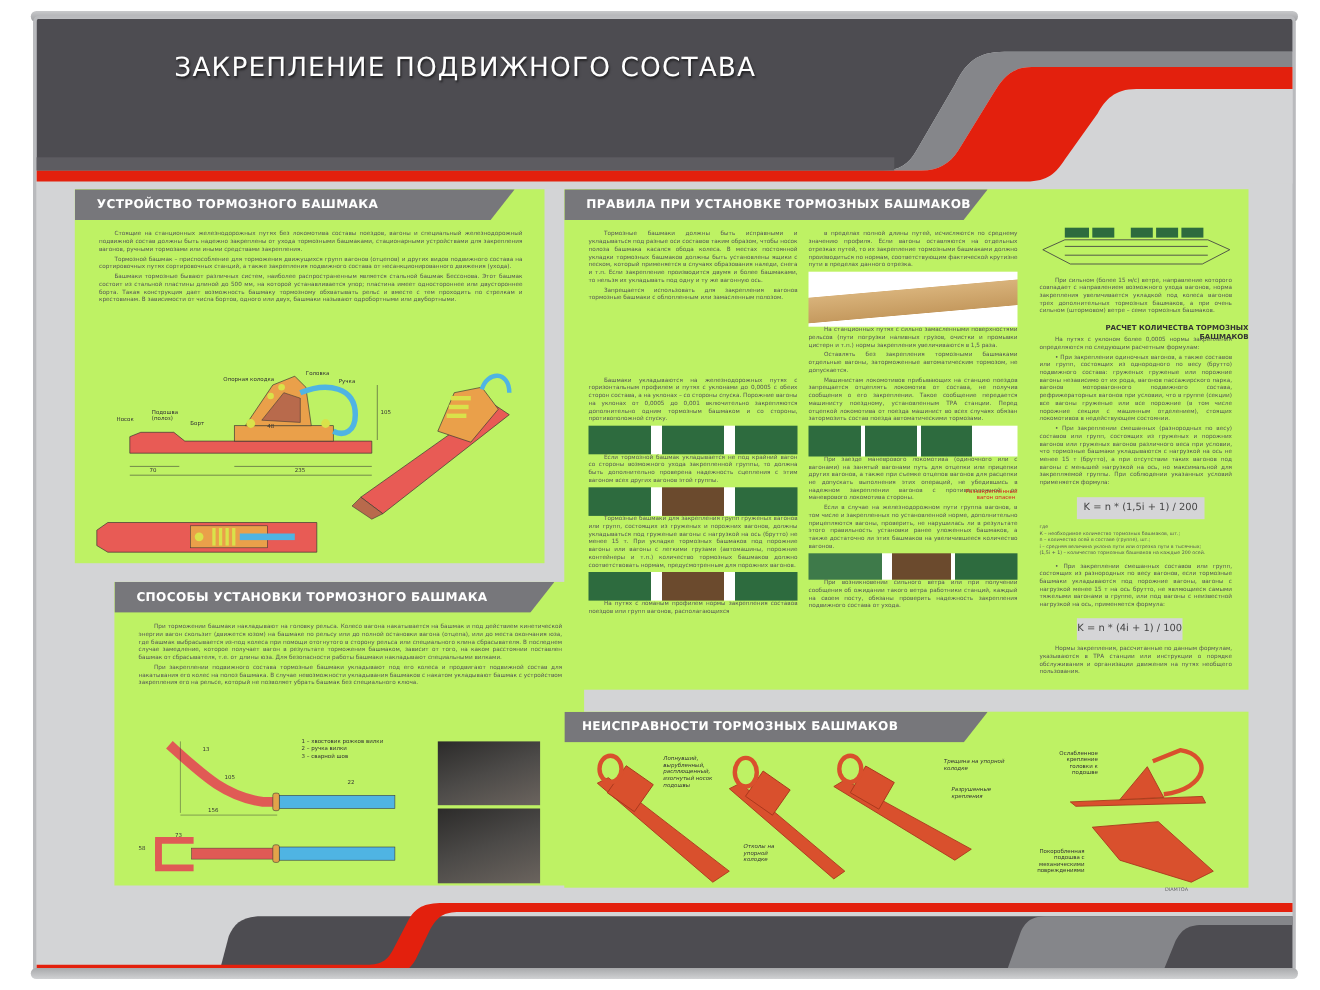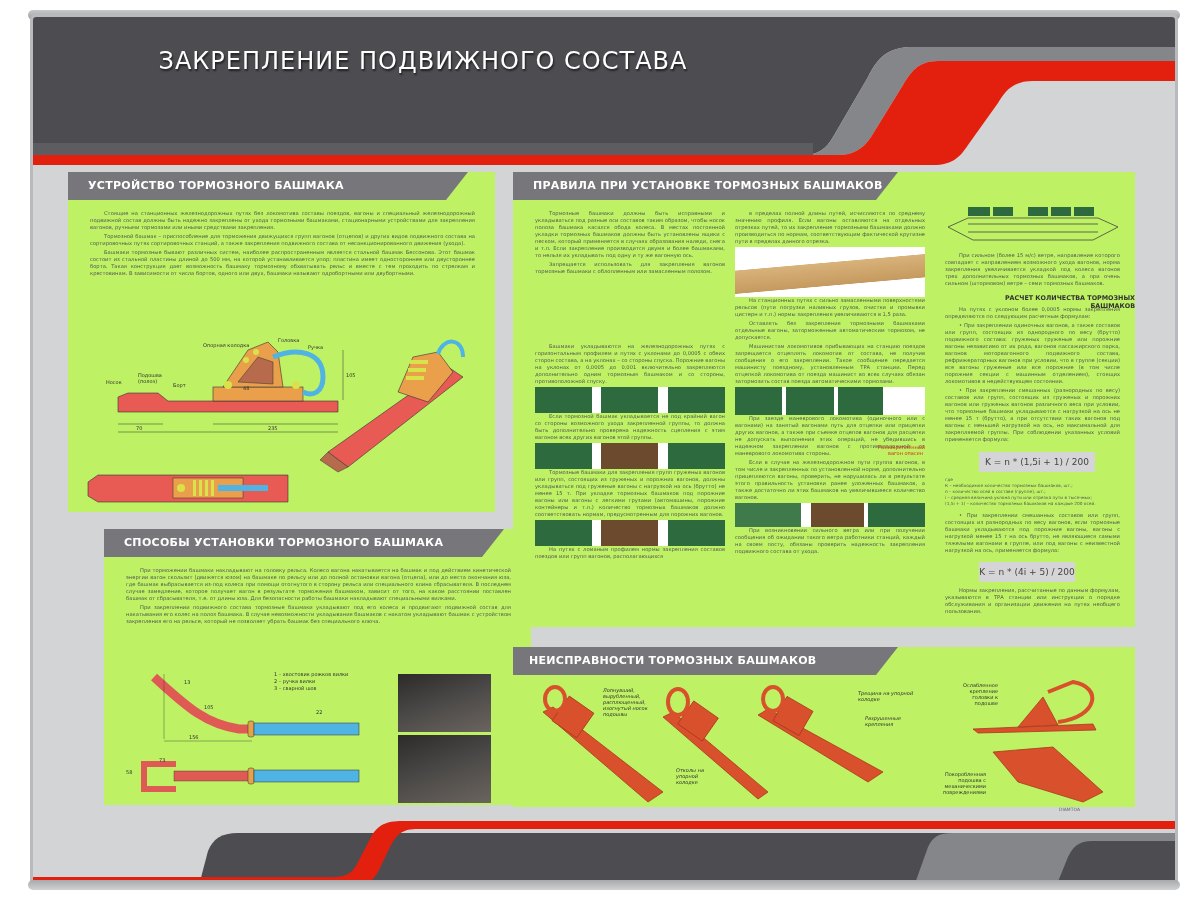--- a/index.html
+++ b/index.html
@@ -190,21 +190,21 @@
     <div class="ptext" style="left:432px; top:305px; width:175px; font-size:4.3px; line-height:6px;">
       <div>где</div>
       <div>К – необходимое количество тормозных башмаков, шт.;</div>
       <div>n – количество осей в составе (группе), шт.;</div>
       <div>i – средняя величина уклона пути или отрезка пути в тысячных;</div>
       <div>(1,5i + 1) – количество тормозных башмаков на каждые 200 осей.</div>
     </div>
     <div class="ptext" style="left:432px; top:340px; width:175px;">
       <p>• При закреплении смешанных составов или групп, состоящих из разнородных по весу вагонов, если тормозные башмаки укладываются под порожние вагоны, вагоны с нагрузкой менее 15 т на ось брутто, не являющиеся самыми тяжелыми вагонами в группе, или под вагоны с неизвестной нагрузкой на ось, применяется формула:</p>
     </div>
-    <div class="formula" style="left:466px; top:390px; width:96px;">K = n * (4i + 5) / 200</div>
+    <div class="formula" style="left:466px; top:390px; width:96px;">K = n * (4i + 1) / 100</div>
     <div class="ptext" style="left:432px; top:415px; width:175px;">
       <p>Нормы закрепления, рассчитанные по данным формулам, указываются в ТРА станции или инструкции о порядке обслуживания и организации движения на путях необщего пользования.</p>
     </div>
   </div>
 
   <div class="panel" style="left:480px; top:630px; width:622px; height:160px;">
     <div class="phead" style="width:385px;padding-left:16px;">НЕИСПРАВНОСТИ ТОРМОЗНЫХ БАШМАКОВ</div>
     <svg style="position:absolute; left:0; top:30px;" width="622" height="130">
       <g fill="#d9502d" stroke="#a8381d" stroke-width="0.8">
         <polygon points="30,35 40,30 150,115 135,125"></polygon>

